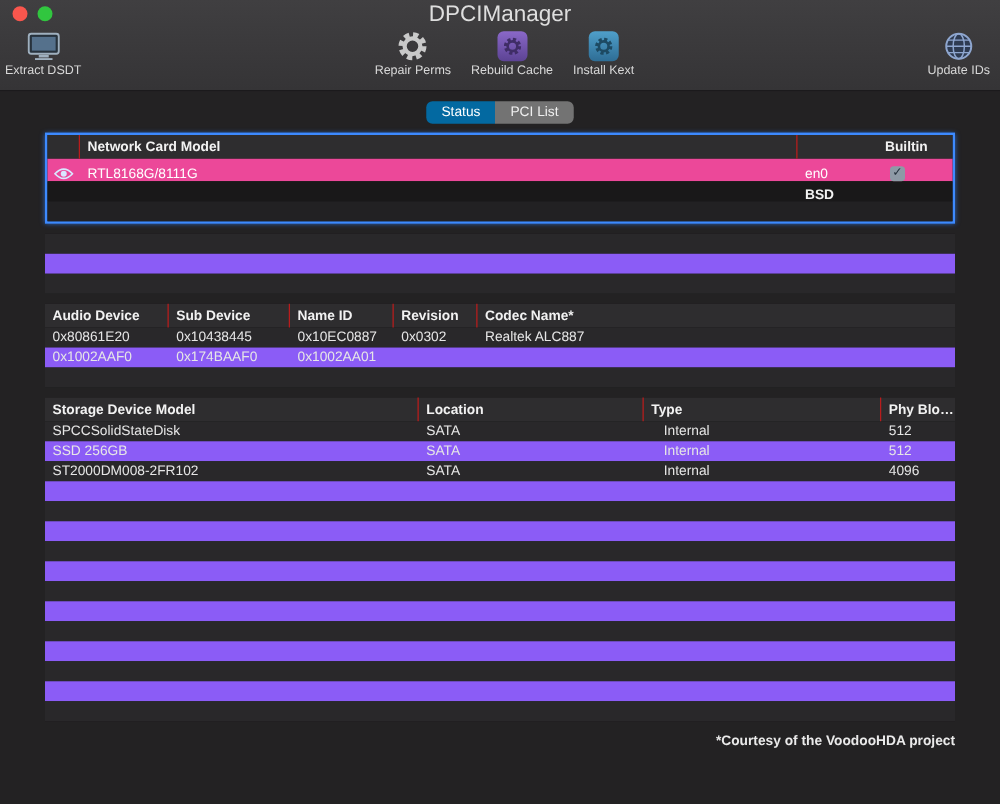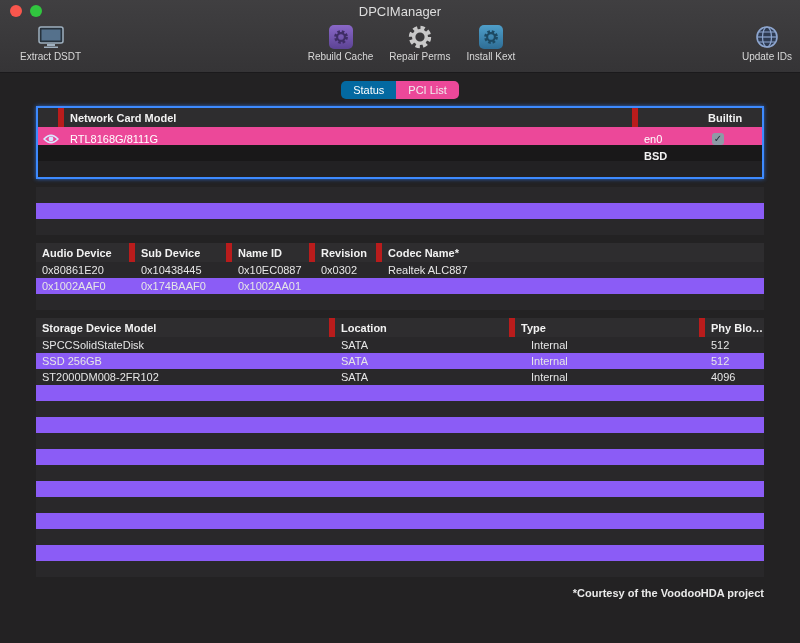--- a/index.html
+++ b/index.html
@@ -11,41 +11,41 @@
   }
   .window{width:800px;height:643px;display:flex;flex-direction:column;background:#232223;}
 
   
   .chrome{background:linear-gradient(#403f41,#353436);border-bottom:1px solid #1b1a1c;flex:0 0 auto;}
   .titlebar{height:22px;position:relative;display:flex;align-items:center;justify-content:center;}
   .traffic{position:absolute;left:10px;top:5px;display:flex;gap:8px;}
   .light{width:12px;height:12px;border-radius:50%;}
   .light.red{background:#f9564d;}
   .light.green{background:#31c63f;}
-  .win-title{font-size:13px;color:#dedede;text-align:center;}
-  .toolbar{height:46px;display:flex;align-items:flex-start;justify-content:space-between;padding:1px 8px 3px 20px;gap:44px;}
+  .win-title{font-size:18px;color:#dedede;text-align:center;}
+  .toolbar{height:46px;display:flex;align-items:flex-start;justify-content:space-between;padding:1px 8px 3px 4px;gap:44px;}
   .tool{display:flex;flex-direction:column;align-items:center;gap:0px;font-size:10px;color:#d8d8d8;cursor:default;}
   .tool .ico{height:28px;display:flex;align-items:center;justify-content:center;}
   .tool-group{display:flex;gap:16px;}
   .box-ico{width:24px;height:24px;border-radius:5px;display:flex;align-items:center;justify-content:center;}
   .box-ico.purple{background:linear-gradient(#8a68c8,#5c4394);}
   .box-ico.blue{background:linear-gradient(#4f9fca,#2e6d95);}
 
   
   .content{flex:1;background:#232223;padding:6px 36px 0 36px;position:relative;}
 
   .tabs{display:flex;justify-content:center;margin:2px 0 7px 0;}
   .seg{font-size:11px;line-height:18px;height:18px;padding:0 12px;cursor:default;}
   .seg.active{background:#0369a1;color:#ffffff;border-radius:5px 0 0 5px;}
-  .seg.inactive{background:#ec4899;color:#efefef;border-radius:0 5px 5px 0;}
+  .seg.inactive{background:#737373;color:#efefef;border-radius:0 5px 5px 0;}
 
   
   .tbl{background:#141314;margin-bottom:8px;}
   .thead{display:flex;align-items:stretch;height:19px;background:#2e2d2f;font-weight:bold;font-size:11px;color:#f2f2f2;}
-  .th{display:flex;align-items:center;padding:0 0 0 6px;border-right:6px solid #b91c1c;box-sizing:border-box;}
+  .th{display:flex;align-items:center;padding:0 0 0 6px;border-right:1px solid #b91c1c;box-sizing:border-box;}
   .th:last-child{border-right:none;}
   .tr{display:flex;align-items:center;height:16px;font-size:11px;color:#e6e6e6;}
   .td{padding:0 0 0 6px;box-sizing:border-box;white-space:nowrap;overflow:hidden;}
   .row-odd{background:#29282a;}
   .row-even{background:#8b5cf6;}
 
   
   .focus-ring{border:2px solid #3d8aff;box-shadow:0 0 4px rgba(47,124,246,.8);background:#121112;margin-bottom:8px;}
   .net-icon-col{width:26px;display:flex;align-items:center;justify-content:center;box-sizing:border-box;flex:0 0 auto;}
   .net-model{flex:1;}
@@ -103,37 +103,37 @@
             <rect x="10" y="19" width="8" height="2" fill="#9fb0bf"></rect>
             <rect x="7" y="21.5" width="14" height="1.5" fill="#9fb0bf"></rect>
           </svg>
         </span>
         <span>Extract DSDT</span>
       </div>
 
       <div class="tool-group">
         <div class="tool">
           <span class="ico">
+            <svg width="26" height="26" viewBox="0 0 26 26">
+              <circle cx="13" cy="13" r="9" fill="none" stroke="#c9c9c9" stroke-width="4.4" stroke-dasharray="4.1 3"></circle>
+              <circle cx="13" cy="13" r="6.3" fill="none" stroke="#c9c9c9" stroke-width="3.4"></circle>
+            </svg>
+          </span>
+          <span>Repair Perms</span>
+        </div>
+        <div class="tool">
+          <span class="ico">
             <span class="box-ico purple">
               <svg width="16" height="16" viewBox="0 0 26 26">
                 <circle cx="13" cy="13" r="9" fill="none" stroke="#3f2d66" stroke-width="4.4" stroke-dasharray="4.1 3"></circle>
                 <circle cx="13" cy="13" r="6.3" fill="none" stroke="#3f2d66" stroke-width="3.4"></circle>
               </svg>
             </span>
           </span>
           <span>Rebuild Cache</span>
-        </div>
-        <div class="tool">
-          <span class="ico">
-            <svg width="26" height="26" viewBox="0 0 26 26">
-              <circle cx="13" cy="13" r="9" fill="none" stroke="#c9c9c9" stroke-width="4.4" stroke-dasharray="4.1 3"></circle>
-              <circle cx="13" cy="13" r="6.3" fill="none" stroke="#c9c9c9" stroke-width="3.4"></circle>
-            </svg>
-          </span>
-          <span>Repair Perms</span>
         </div>
         <div class="tool">
           <span class="ico">
             <span class="box-ico blue">
               <svg width="16" height="16" viewBox="0 0 26 26">
                 <circle cx="13" cy="13" r="9" fill="none" stroke="#1d4a63" stroke-width="4.4" stroke-dasharray="4.1 3"></circle>
                 <circle cx="13" cy="13" r="6.3" fill="none" stroke="#1d4a63" stroke-width="3.4"></circle>
               </svg>
             </span>
           </span>

